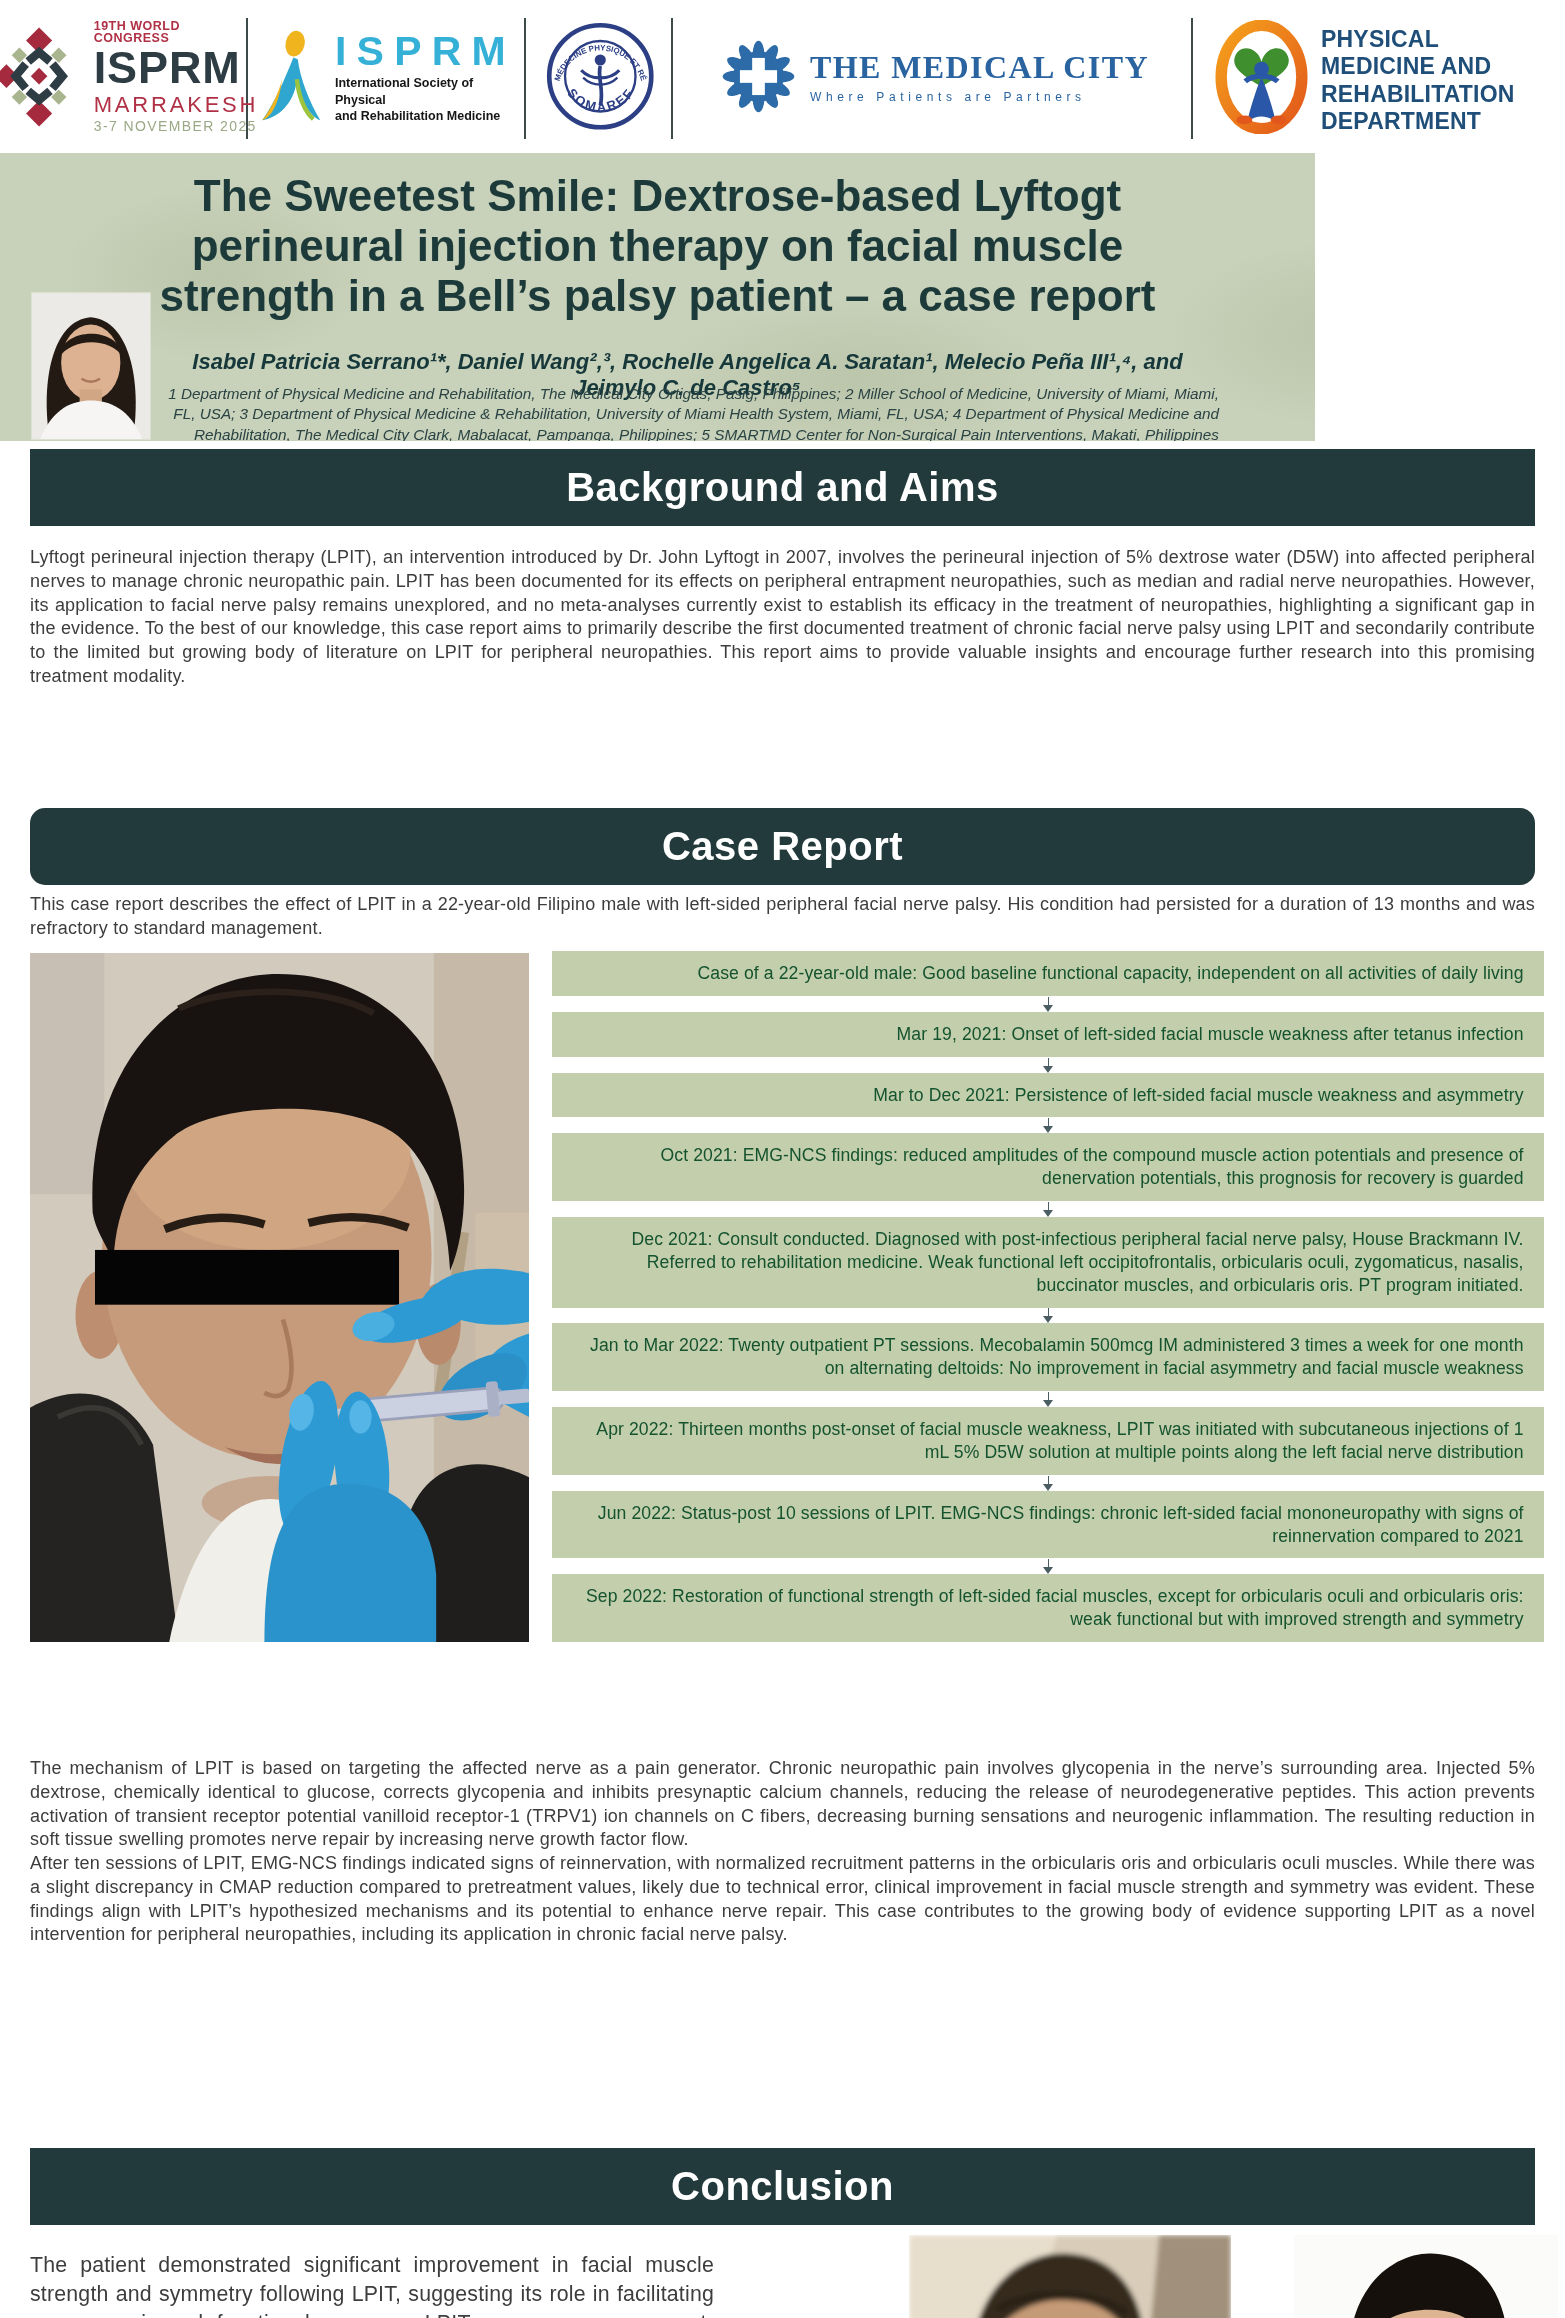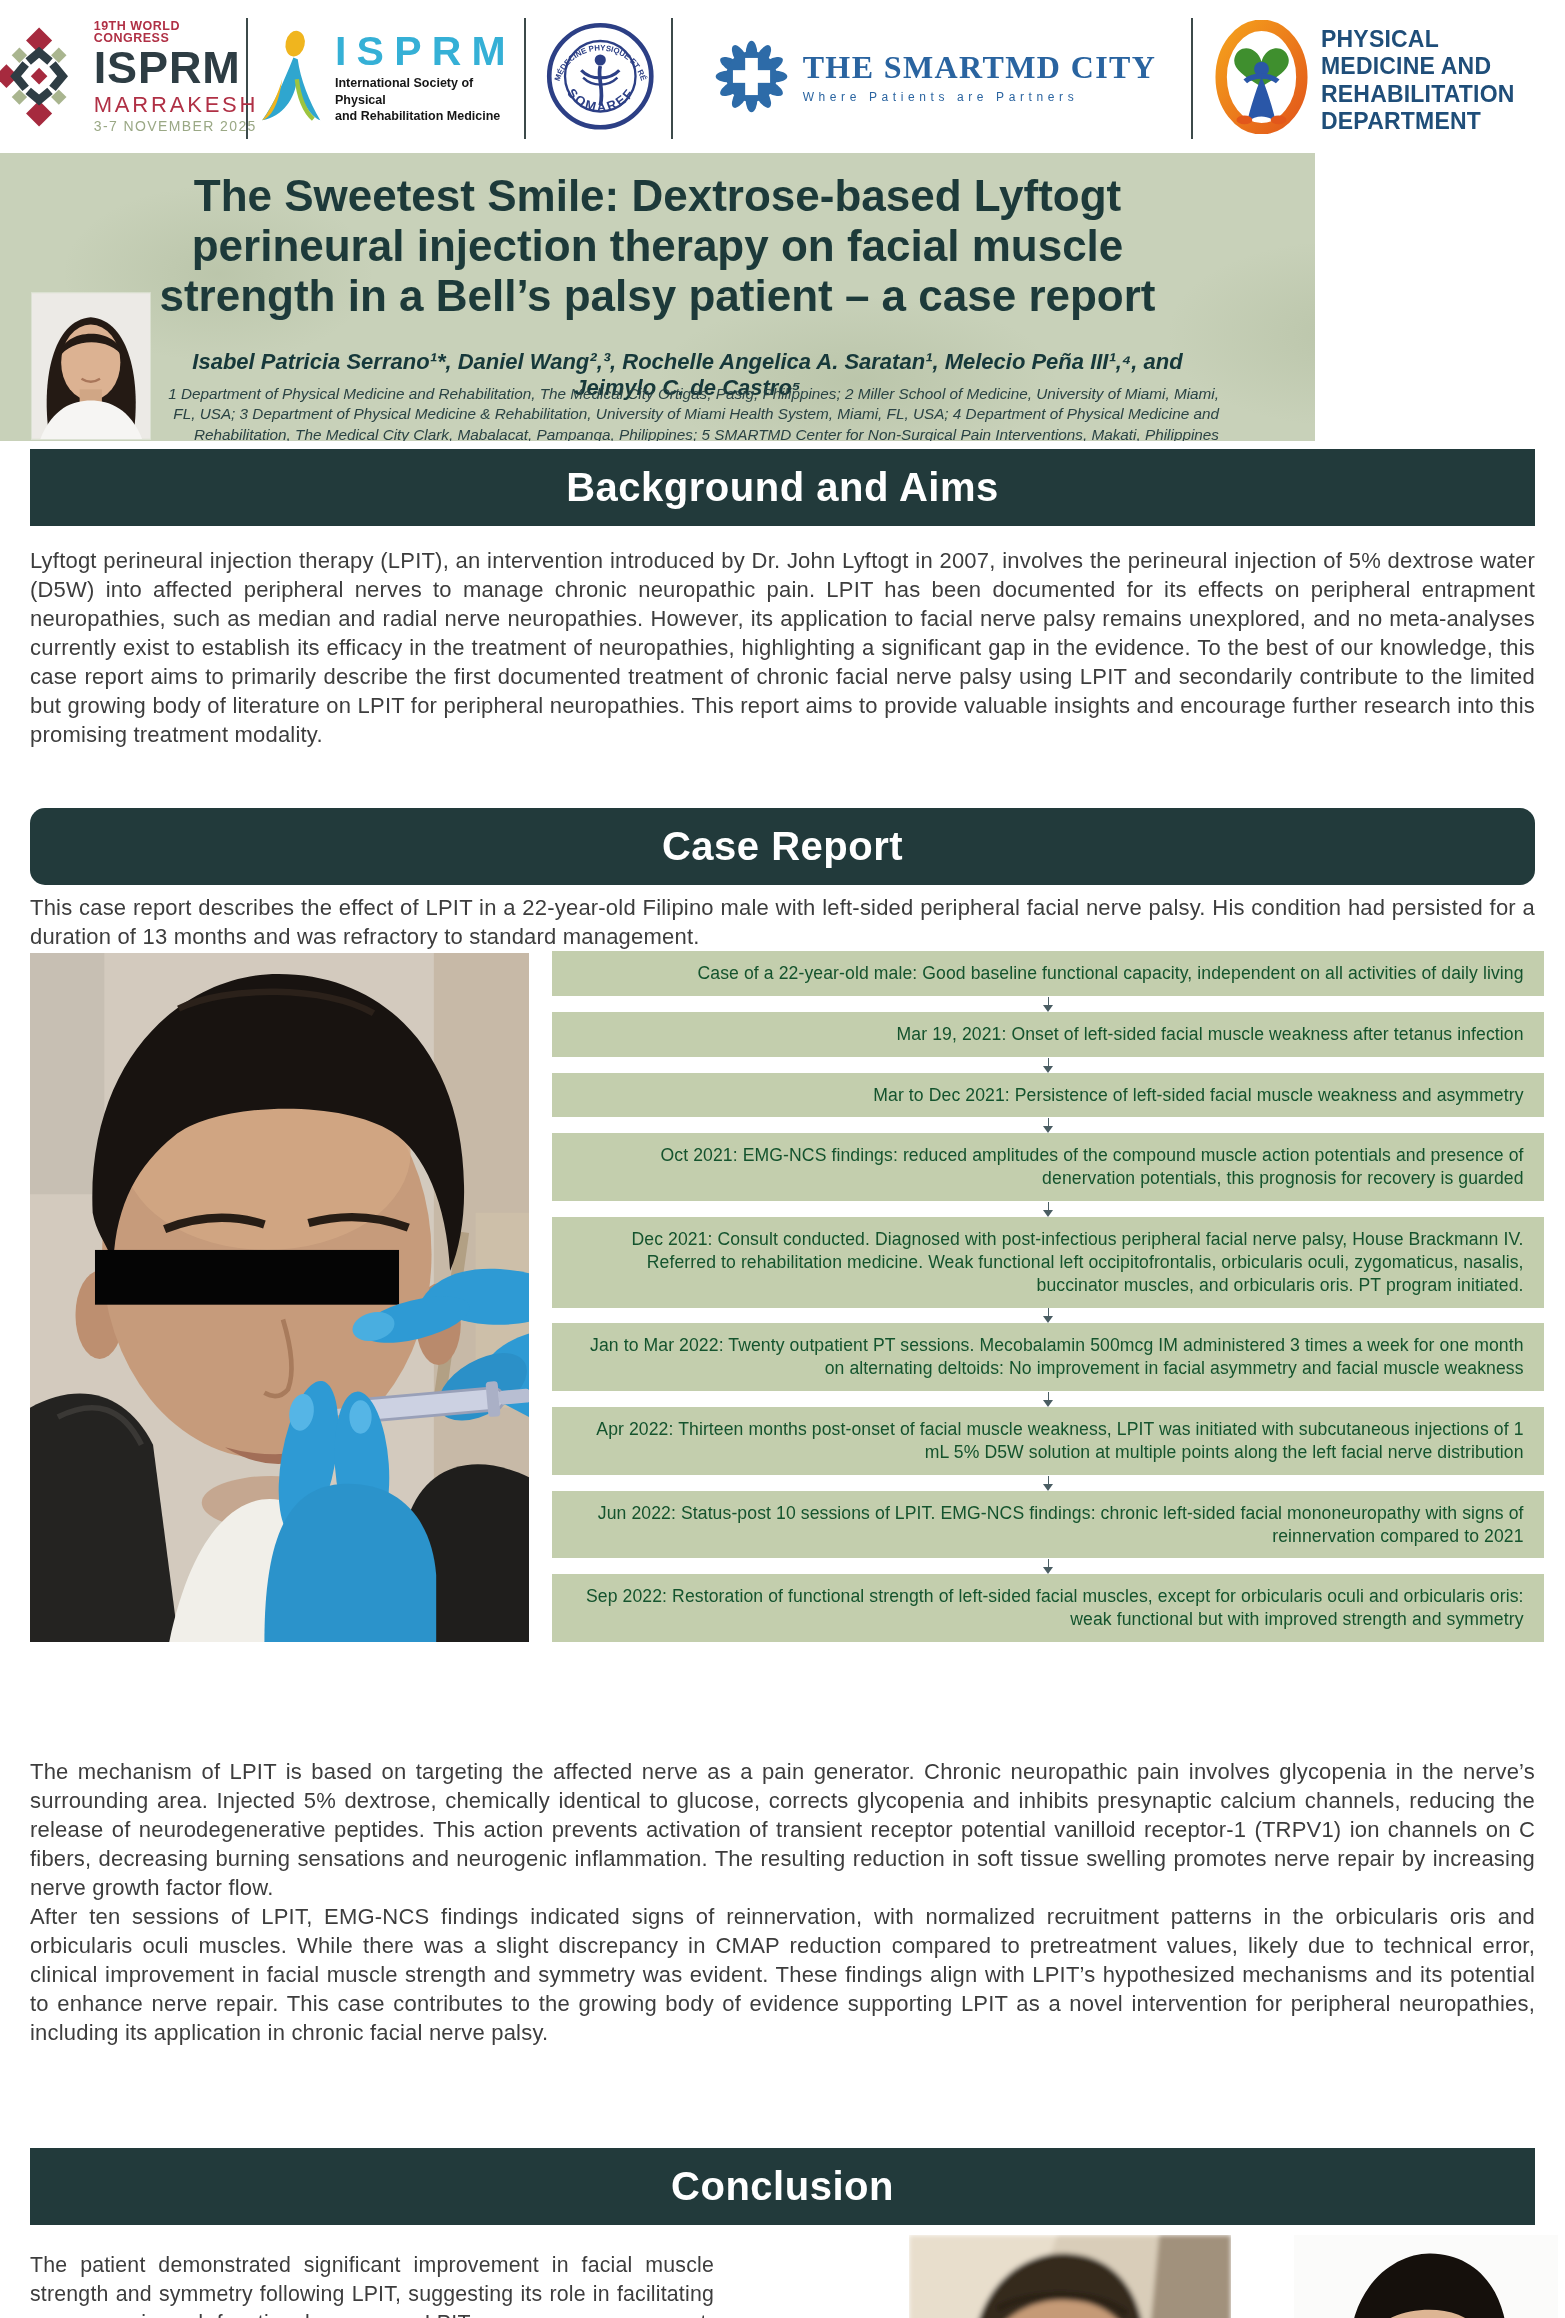--- a/index.html
+++ b/index.html
@@ -41,21 +41,21 @@
 
   
   .bar{position:absolute;left:30px;width:1505px;height:77px;background:#223a3b;
        display:flex;align-items:center;justify-content:center;}
   .bar-title{color:#ffffff;font-size:40px;font-weight:bold;letter-spacing:0.5px;}
   .bar-bg{top:449px;} .bar-case{top:808px;border-radius:15px;} .bar-disc{top:1655px;}
   .bar-concl{top:2148px;}
 
   
   .body-copy{position:absolute;left:30px;right:30px;text-align:justify;
-             font-size:22px;line-height:1.32;letter-spacing:0.2px;color:#3d3d3d;}
+             font-size:18px;line-height:1.32;letter-spacing:0.2px;color:#3d3d3d;}
   .bg-text{top:546px;}
   .case-text{top:893px;}
   .disc-text{top:1757px;}
   .disc-text p{margin:0;}
   .concl-text{top:2251px;left:30px;right:auto;width:684px;font-size:21.3px;line-height:1.36;}
 
   
   .case-photo{position:absolute;left:30px;top:953px;width:499px;height:689px;}
   .timeline{position:absolute;left:552px;top:951px;width:992px;height:691px;
             display:flex;flex-direction:column;}
@@ -184,21 +184,21 @@
             <g transform="rotate(330 85 85)">
                 <ellipse cx="85" cy="36" rx="13" ry="30"></ellipse>
               </g>
           </g>
           <circle cx="85" cy="85" r="56" fill="#2d6ba8"></circle>
           <rect x="71" y="44" width="28" height="82" fill="#ffffff"></rect>
           <rect x="44" y="71" width="82" height="28" fill="#ffffff"></rect>
         </svg>
       </span>
       <span class="l4-text">
-        <span class="l4-name">THE SMARTMD CITY</span>
+        <span class="l4-name">THE MEDICAL CITY</span>
         <span class="l4-tag">Where Patients are Partners</span>
       </span>
     </div>
 
     <div class="logo-cell logo5">
       <span>
         <svg width="93" height="114" viewBox="0 0 210 260">
           <defs>
             <linearGradient id="og" x1="0" y1="0" x2="1" y2="1">
               <stop offset="0" stop-color="#f5a11c"></stop>

